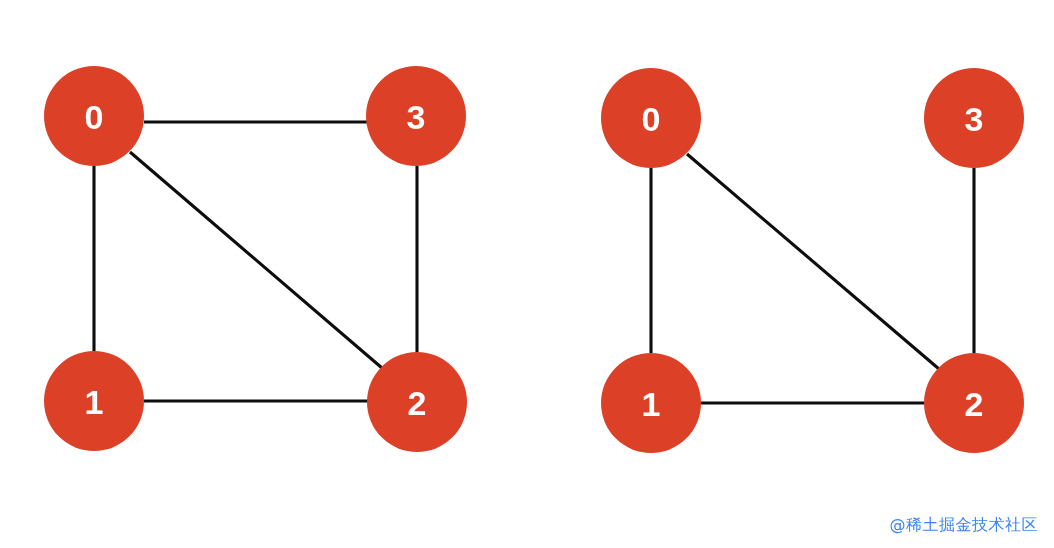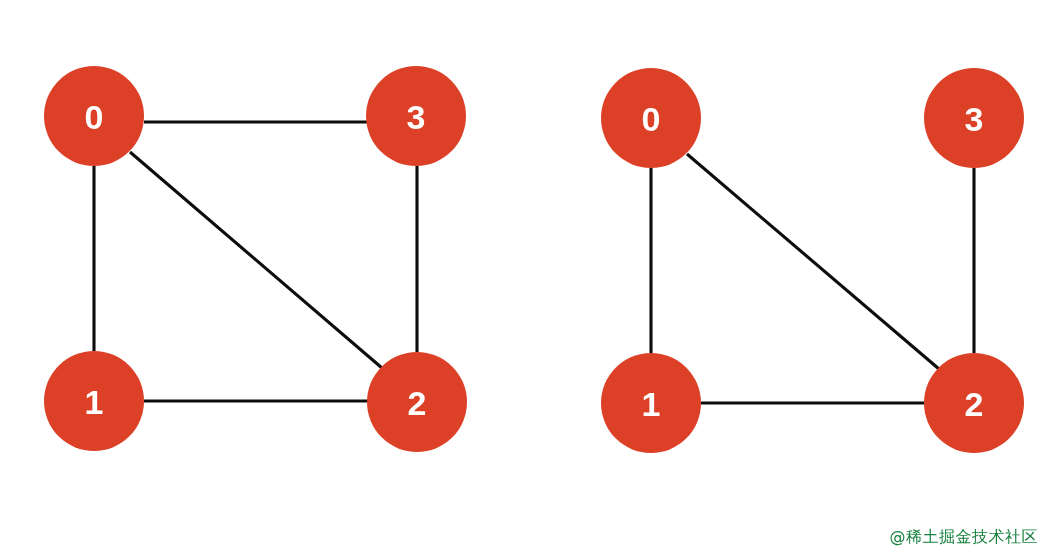--- a/index.html
+++ b/index.html
@@ -43,24 +43,24 @@
     stroke: #0d0d0d;
     stroke-width: 3.1;
     stroke-linecap: butt;
   }
   .node-circle {
     fill: #dc4027;
   }
   .watermark {
     position: absolute;
     right: 16px;
-    bottom: 0;
+    bottom: 12px;
     font-family: "DejaVu Sans", sans-serif;
     font-size: 16px;
-    color: #15803d;
+    color: #3b82f6;
     letter-spacing: 0.5px;
     user-select: none;
     white-space: nowrap;
   }
 </style>
 </head>
 <body>
 
 <div id="canvas-root">
   <svg class="graph-svg" viewBox="0 0 1054 548">

